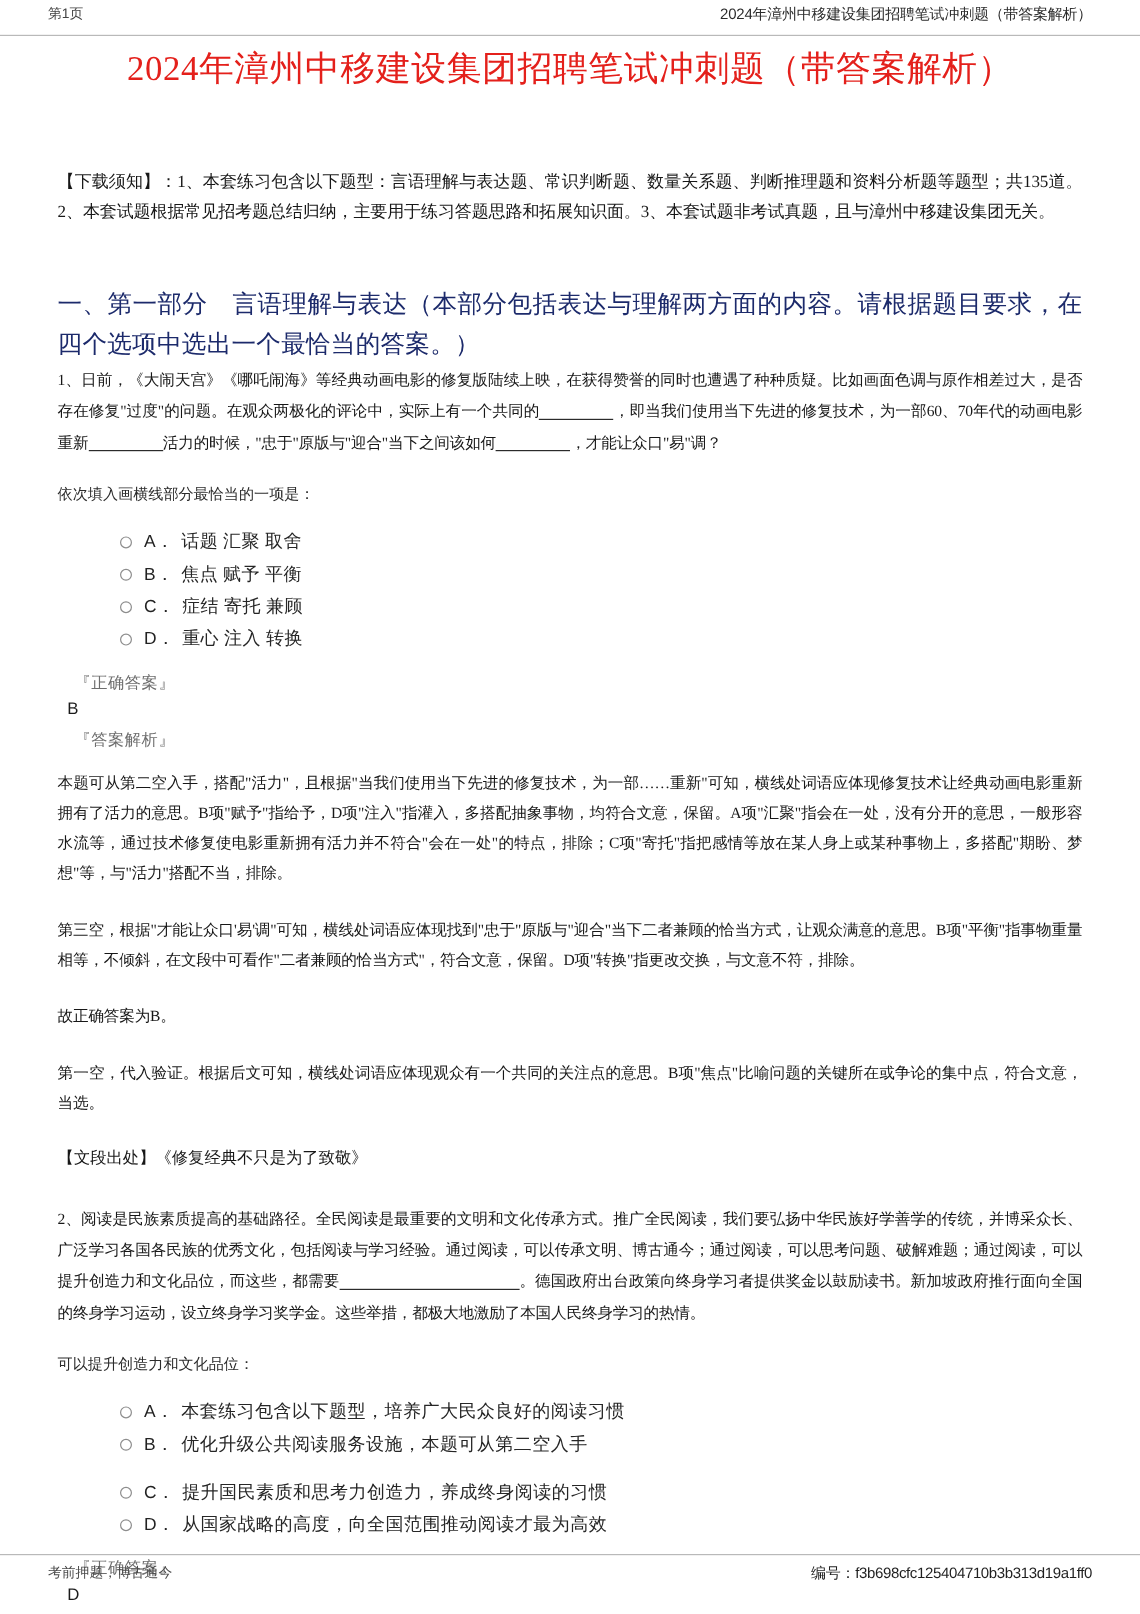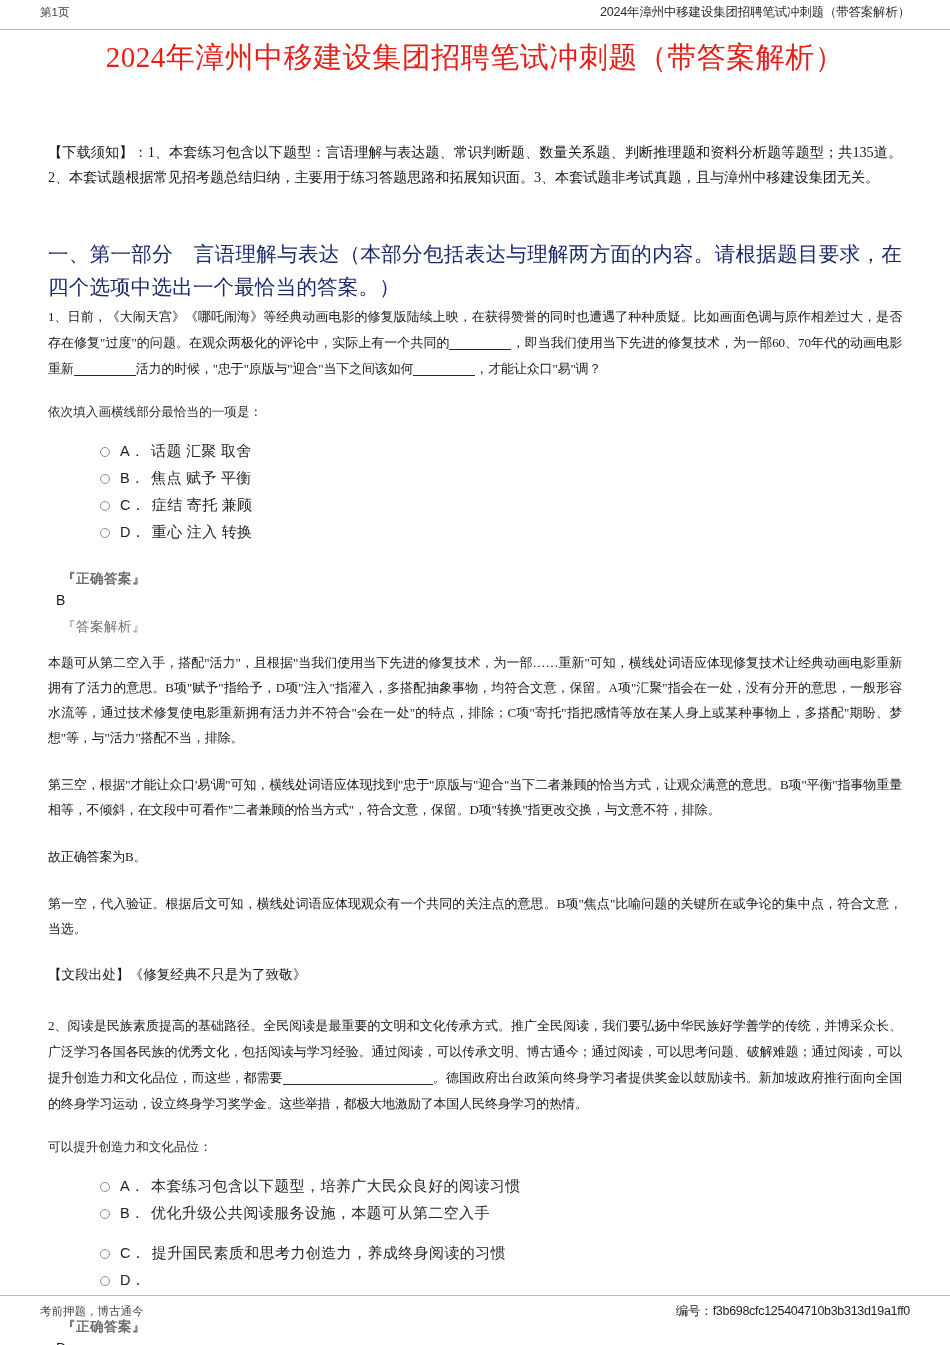--- a/index.html
+++ b/index.html
@@ -144,27 +144,26 @@
   .opt-letter {
     font-family: "Liberation Sans", "DejaVu Sans", sans-serif;
     font-size: 14.5px;
     margin-right: 6px;
     color: #222;
   }
   .opt-text { color: #262626; }
   .opt-gap { height: 13px; }
 
   .ans-label {
-    margin-top: 22px;
+    margin-top: 12px;
     margin-left: 14px;
     font-size: 13.5px;
     color: #6e6e6e;
     line-height: 22px;
     letter-spacing: 0.5px;
-    font-weight: bold;
   }
   .ans-value {
     margin-left: 8px;
     font-family: "Liberation Sans", "DejaVu Sans", sans-serif;
     font-size: 14px;
     color: #1b1b1b;
     line-height: 20px;
   }
   .ans-label2 {
     margin-top: 6px;
@@ -303,20 +302,21 @@
         </div>
         <div class="opt-gap"></div>
         <div class="opt">
           <span class="radio"></span>
           <span class="opt-letter">C．</span>
           <span class="opt-text">提升国民素质和思考力创造力，养成终身阅读的习惯</span>
         </div>
         <div class="opt">
           <span class="radio"></span>
           <span class="opt-letter">D．</span>
+          <span class="opt-text">从国家战略的高度，向全国范围推动阅读才最为高效</span>
         </div>
       </div>
 
       <p class="ans-label">『正确答案』</p>
       <p class="ans-value">D</p>
     </div>
 
   </div>
 
   <div class="run-footer">

